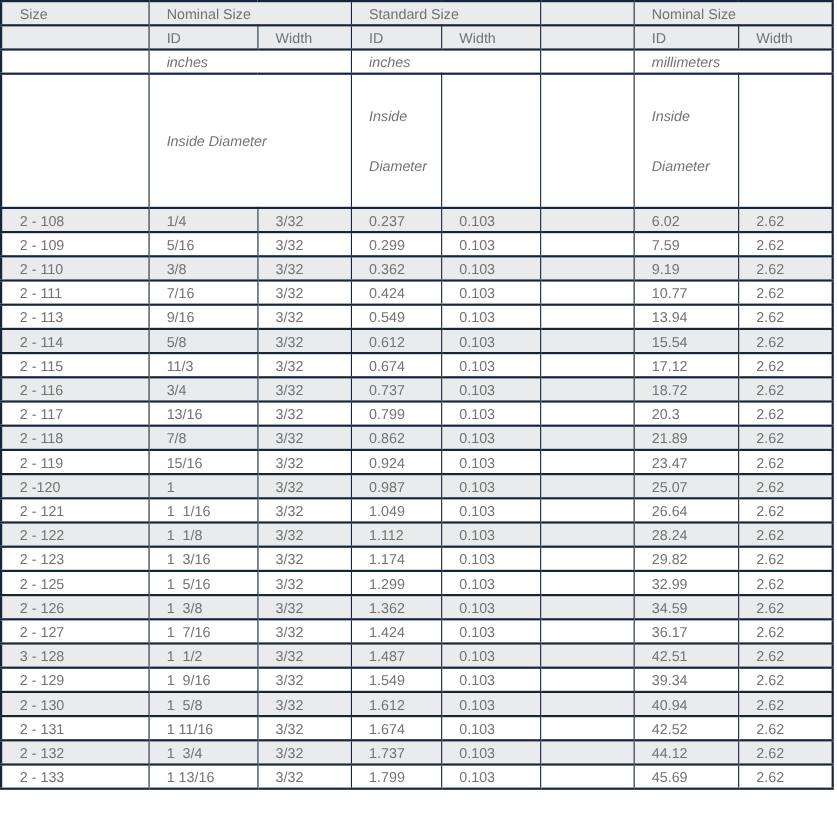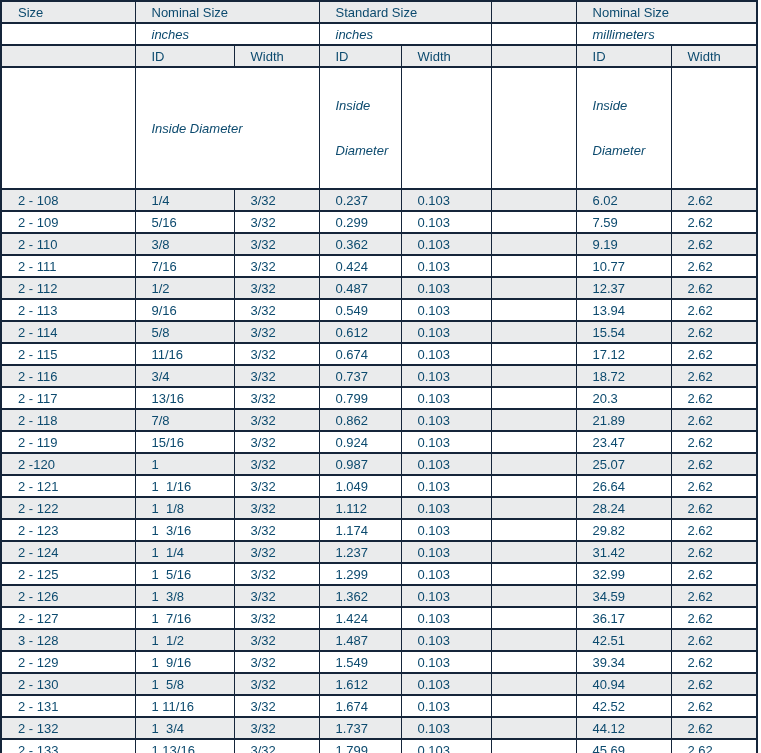--- a/index.html
+++ b/index.html
@@ -4,21 +4,21 @@
 <style>
   html, body { margin: 0; padding: 0; background: #ffffff; }
   #viewport {
     position: relative;
     width: 761px;
     height: 753px;
     overflow: hidden;
     background: #ffffff;
     font-family: "Liberation Sans", "DejaVu Sans", sans-serif;
     font-size: 13px;
-    color: #0c4a6e;
+    color: #737373;
   }
   table#spec {
     border-collapse: collapse;
     table-layout: fixed;
     width: 756px;
     border: 2px solid #15253a;
   }
   #spec th, #spec td {
     border: solid #15253a;
     border-width: 2px 1px;
@@ -69,36 +69,36 @@
         <col class="c7">
     </colgroup>
     <thead>
       <tr class="hrow bg-alt">
         <th class="bold">Size</th>
         <th class="bold center" colspan="2">Nominal Size</th>
         <th class="bold center" colspan="2">Standard Size</th>
         <th></th>
         <th class="bold center" colspan="2">Nominal Size</th>
       </tr>
-      <tr class="hrow bg-white">
-        <th></th>
-        <th class="italic center" colspan="2">inches</th>
-        <th class="italic center" colspan="2">inches</th>
-        <th></th>
-        <th class="italic center" colspan="2">millimeters</th>
-      </tr>
       <tr class="hrow bg-alt">
         <th></th>
         <th class="bold">ID</th>
         <th class="bold">Width</th>
         <th class="bold">ID</th>
         <th class="bold">Width</th>
         <th></th>
         <th class="bold">ID</th>
         <th class="bold">Width</th>
+      </tr>
+      <tr class="hrow bg-white">
+        <th></th>
+        <th class="italic center" colspan="2">inches</th>
+        <th class="italic center" colspan="2">inches</th>
+        <th></th>
+        <th class="italic center" colspan="2">millimeters</th>
       </tr>
       <tr class="hrow4 bg-white">
         <th></th>
         <th class="italic" colspan="2">Inside Diameter</th>
         <th class="italic two-line">
           <span>Inside</span>
           <span>Diameter</span>
         </th>
         <th></th>
         <th></th>
@@ -143,30 +143,20 @@
         <tr class="drow bg-white">
       <td>2 - 111</td>
       <td>7/16</td>
       <td>3/32</td>
       <td>0.424</td>
       <td>0.103</td>
       <td></td>
       <td>10.77</td>
       <td>2.62</td>
     </tr>
-        <tr class="drow bg-alt">
-      <td>2 - 112</td>
-      <td>1/2</td>
-      <td>3/32</td>
-      <td>0.487</td>
-      <td>0.103</td>
-      <td></td>
-      <td>12.37</td>
-      <td>2.62</td>
-    </tr>
         <tr class="drow bg-white">
       <td>2 - 113</td>
       <td>9/16</td>
       <td>3/32</td>
       <td>0.549</td>
       <td>0.103</td>
       <td></td>
       <td>13.94</td>
       <td>2.62</td>
     </tr>
@@ -175,21 +165,21 @@
       <td>5/8</td>
       <td>3/32</td>
       <td>0.612</td>
       <td>0.103</td>
       <td></td>
       <td>15.54</td>
       <td>2.62</td>
     </tr>
         <tr class="drow bg-white">
       <td>2 - 115</td>
-      <td>11/16</td>
+      <td>11/3</td>
       <td>3/32</td>
       <td>0.674</td>
       <td>0.103</td>
       <td></td>
       <td>17.12</td>
       <td>2.62</td>
     </tr>
         <tr class="drow bg-alt">
       <td>2 - 116</td>
       <td>3/4</td>
@@ -263,30 +253,20 @@
         <tr class="drow bg-white">
       <td>2 - 123</td>
       <td>1  3/16</td>
       <td>3/32</td>
       <td>1.174</td>
       <td>0.103</td>
       <td></td>
       <td>29.82</td>
       <td>2.62</td>
     </tr>
-        <tr class="drow bg-alt">
-      <td>2 - 124</td>
-      <td>1  1/4</td>
-      <td>3/32</td>
-      <td>1.237</td>
-      <td>0.103</td>
-      <td></td>
-      <td>31.42</td>
-      <td>2.62</td>
-    </tr>
         <tr class="drow bg-white">
       <td>2 - 125</td>
       <td>1  5/16</td>
       <td>3/32</td>
       <td>1.299</td>
       <td>0.103</td>
       <td></td>
       <td>32.99</td>
       <td>2.62</td>
     </tr>

